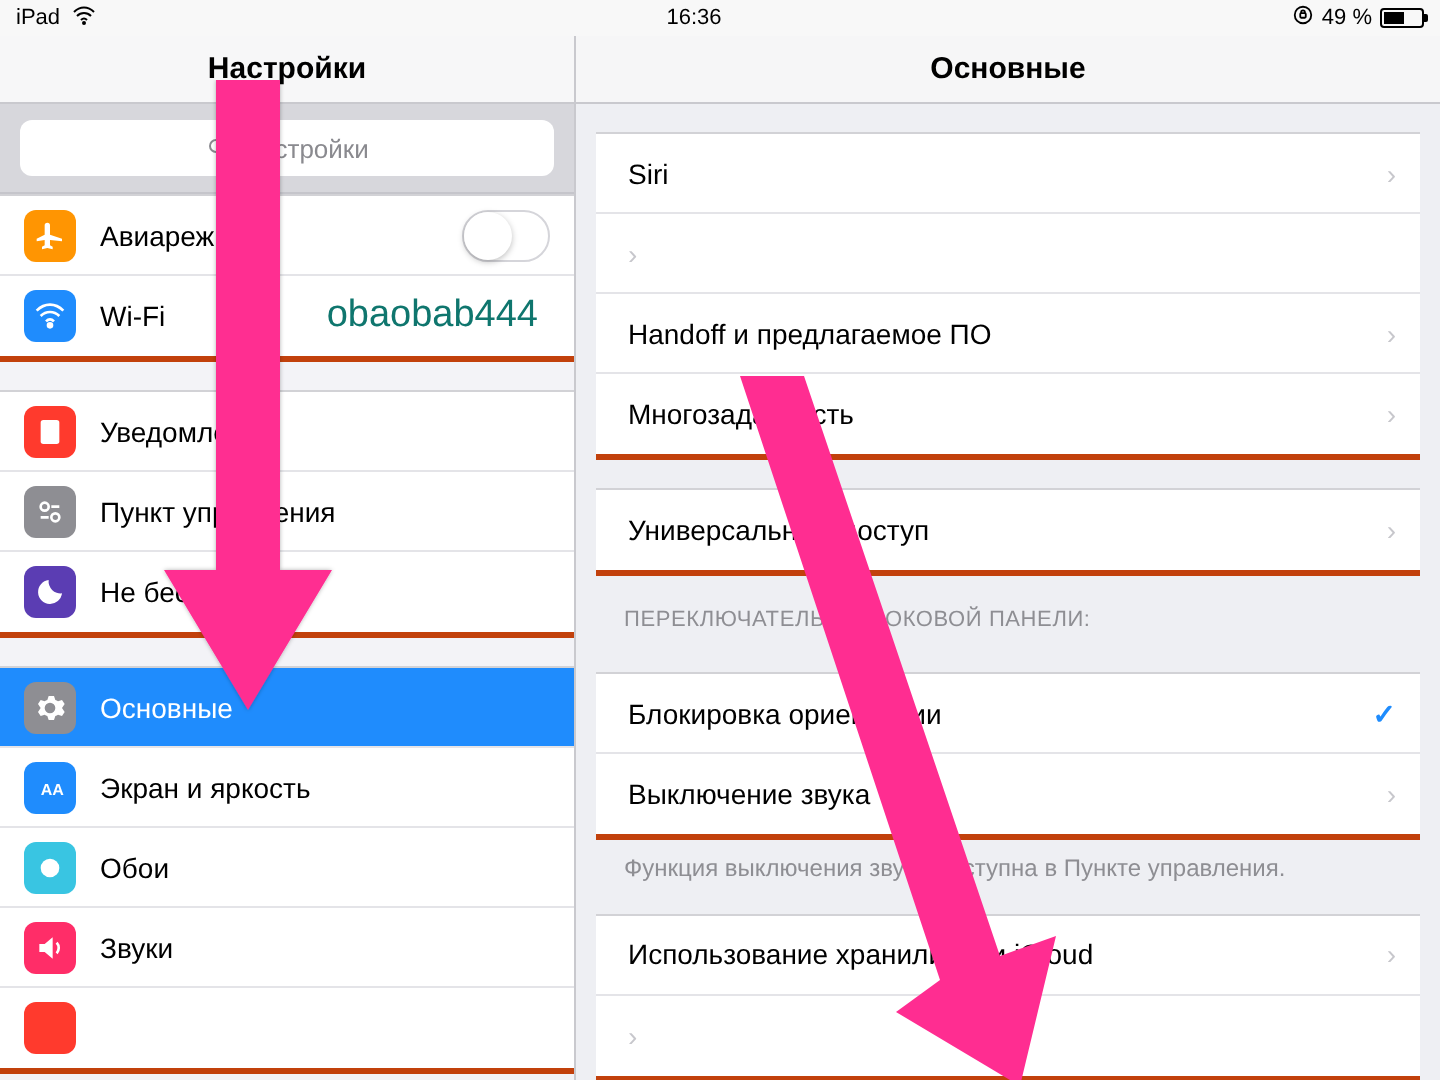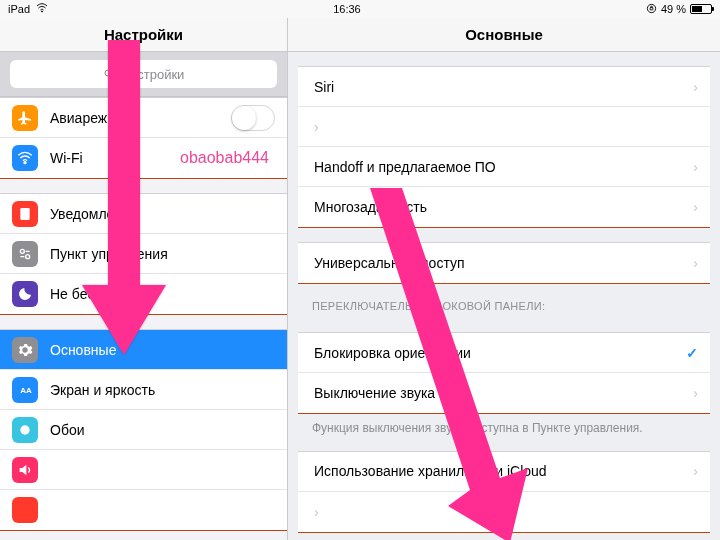--- a/index.html
+++ b/index.html
@@ -12,27 +12,27 @@
   .left { width:288px; background:#f3f3f7; border-right:1px solid #c9c9ce; display:flex; flex-direction:column; }
   .right { flex:1; background:#eeeff3; display:flex; flex-direction:column; }
 
   .header { height:34px; display:flex; align-items:center; justify-content:center; font-weight:600; font-size:15px; color:#000; background:#f8f8f8cc; border-bottom:1px solid #c9c9ce; }
   .right .header { background:#f8f8f8cc; }
 
   .search-wrap { padding:8px 10px; background:#d7d7dc; border-bottom:1px solid #c5c5cb; }
   .search { background:#fff; border-radius:6px; height:28px; display:flex; align-items:center; justify-content:center; color:#8a8a8f; font-size:13px; gap:6px; }
   .search svg { width:12px; height:12px; }
 
-  .group { margin-top:14px; background:#fff; border-top:1px solid #d2d2d6; border-bottom:1px solid #c2410c; }
+  .group { margin-top:14px; background:#fff; border-top:1px solid #d2d2d6; border-bottom:3px solid #c2410c; }
   .left .group:first-of-type{ margin-top:0; }
   .row { height:40px; display:flex; align-items:center; padding:0 12px 0 12px; position:relative; font-size:14px; color:#000; border-bottom:1px solid #e4e4e8; overflow:hidden; }
   .group .row:last-child { border-bottom:0; }
   .row .icon { width:26px; height:26px; border-radius:6px; margin-right:12px; display:flex; align-items:center; justify-content:center; flex-shrink:0; }
   .row .label { flex:1; white-space:nowrap; overflow:hidden; text-overflow:ellipsis; }
-  .row .acc { color:#ec4899; font-size:16px; margin-right:6px;text-align:center; }
+  .row .acc { color:#0f766e; font-size:19px; margin-right:6px;text-align:center; }
   .chev { color:#c7c7cc; font-size:14px; }
   .row.selected { background:#1f8cfd; color:#fff; }
   .row.selected .icon svg{ color:#fff; }
 
   
   .right .row { padding-left:16px; height:40px; font-size:14px; }
   .right .group { margin-left:10px; margin-right:10px; border-radius:0; }
   .right .group-header { font-size:11px; color:#8e8e93; letter-spacing:0.3px; text-transform:uppercase; padding:16px 24px 6px; }
   .right .group{ border-radius:0; }
   .right .footer-note { font-size:12px; color:#8e8e93; padding:6px 24px 0; line-height:1.4; }
@@ -185,20 +185,21 @@
             </div>
             <div class="label">Обои</div>
           </div>
           <div class="row">
             <div class="icon ic-sound">
               <svg viewBox="0 0 24 24" fill="#fff">
                 <path d="M4 9v6h4l6 5V4l-6 5H4z"></path>
                 <path d="M17 8a6 6 0 0 1 0 8" stroke="#fff" fill="none" stroke-width="2"></path>
               </svg>
             </div>
+            <div class="label">Звуки</div>
           </div>
           <div class="row">
             <div class="icon ic-pass"></div>
           </div>
         </div>
 
     </div>
   </div>
 
   <div class="right">

